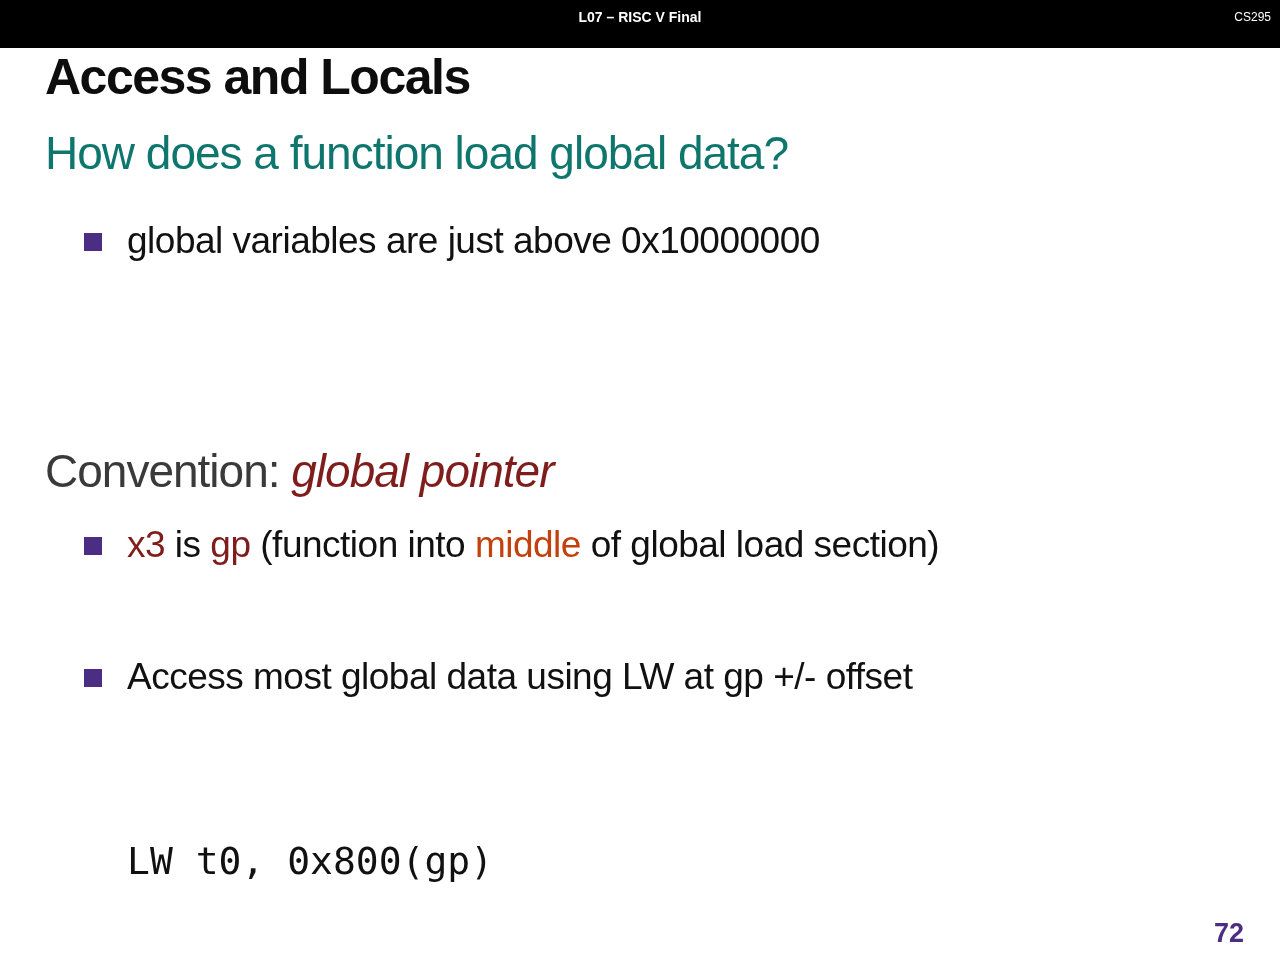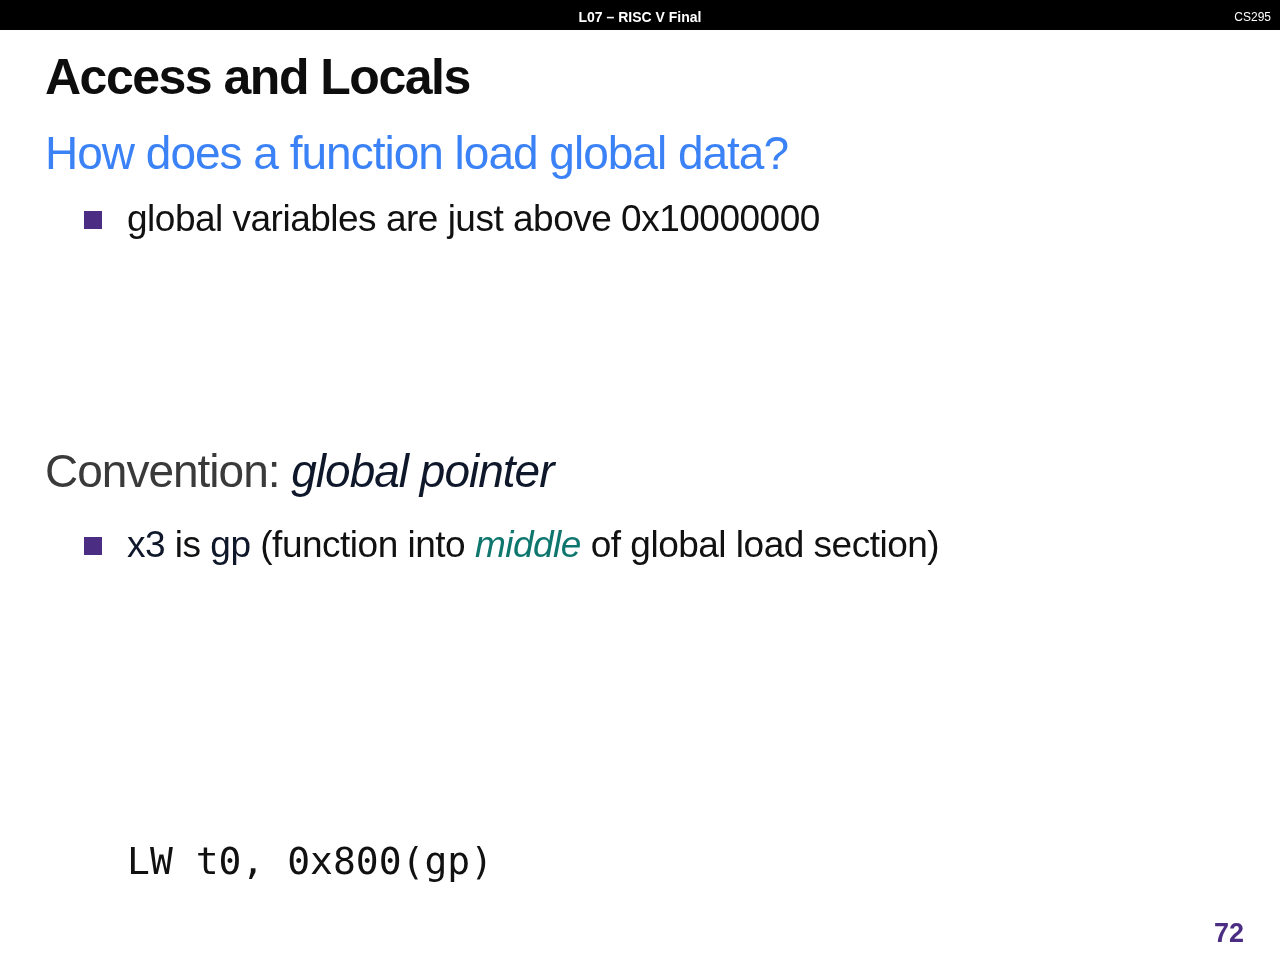--- a/index.html
+++ b/index.html
@@ -13,21 +13,21 @@
     width: 1280px;
     height: 960px;
     background: #ffffff;
     overflow: hidden;
   }
   
   .topbar {
     position: absolute;
     top: 0; left: 0;
     width: 1280px;
-    height: 30px;
+    height: 48px;
     background: #000000;
     color: #ffffff;
   }
   .topbar-title {
     position: absolute;
     top: 0; left: 0; right: 0;
     height: 34px;
     display: flex;
     align-items: center;
     justify-content: center;
@@ -54,58 +54,58 @@
     color: #0d0d0d;
     letter-spacing: -1.5px;
     white-space: nowrap;
   }
   .question {
     position: absolute;
     left: 45px;
     top: 126px;
     font-size: 46px;
     font-weight: 400;
-    color: #3b82f6;
+    color: #0f766e;
     letter-spacing: -1px;
     white-space: nowrap;
   }
   .convention {
     position: absolute;
     left: 45px;
     top: 444px;
     font-size: 46px;
     color: #3a3a3a;
     letter-spacing: -1px;
     white-space: nowrap;
   }
   .convention .term {
     font-style: italic;
     font-weight: 400;
   }
-  .teal { color: #0f172a; }
-  .teal-italic { color: #0f766e; font-style: italic; }
+  .teal { color: #7f1d1d; }
+  .teal-italic { color: #c2410c; }
   .bullet {
     position: absolute;
     left: 84px;
     display: flex;
     align-items: flex-start;
     font-size: 37px;
     color: #111111;
     letter-spacing: -0.5px;
     white-space: nowrap;
   }
   .bullet .sq {
     flex: none;
     width: 18px;
     height: 18px;
     margin-top: 13px;
     margin-right: 25px;
     background: #4b2e83;
   }
-  .bullet-1 { top: 198px; }
+  .bullet-1 { top: 220px; }
   .bullet-2 { top: 524px; }
   .bullet-3 { top: 656px; }
   .code {
     position: absolute;
     left: 127px;
     font-family: "DejaVu Sans Mono", monospace;
     font-size: 38px;
     color: #111111;
     white-space: pre;
   }
@@ -145,20 +145,24 @@
   <div class="convention">
     <span>Convention: </span><span class="term teal">global pointer</span>
   </div>
 
   <div class="bullet bullet-2">
     <span class="sq"></span>
     <span><span class="teal">x3</span><span> is </span><span class="teal">gp</span><span> (function into </span><span class="teal-italic">middle</span><span> of global load section)</span></span>
   </div>
 
 
+  <div class="bullet bullet-3">
+    <span class="sq"></span>
+    <span>Access most global data using LW at gp +/- offset</span>
+  </div>
 
   <div class="code code-block">
     <div>LW t0, 0x800(gp)</div>
     
   </div>
 
   <div class="page-number">72</div>
 
 </div>
 

